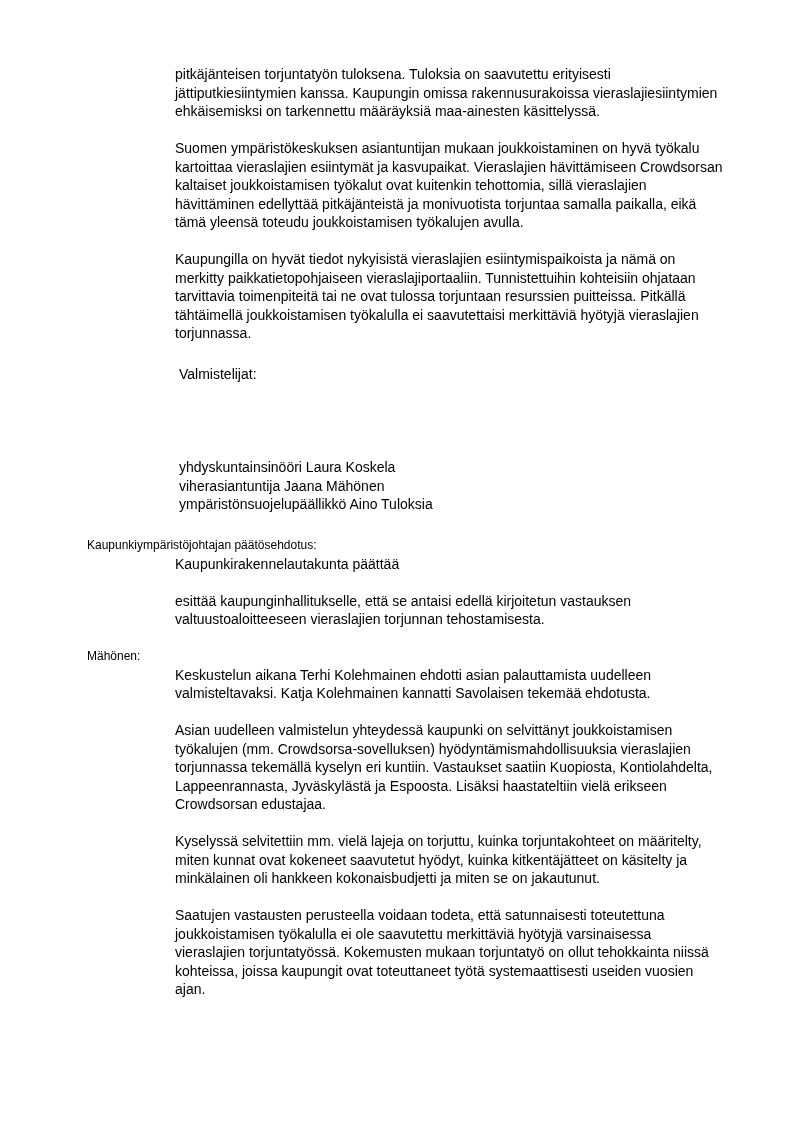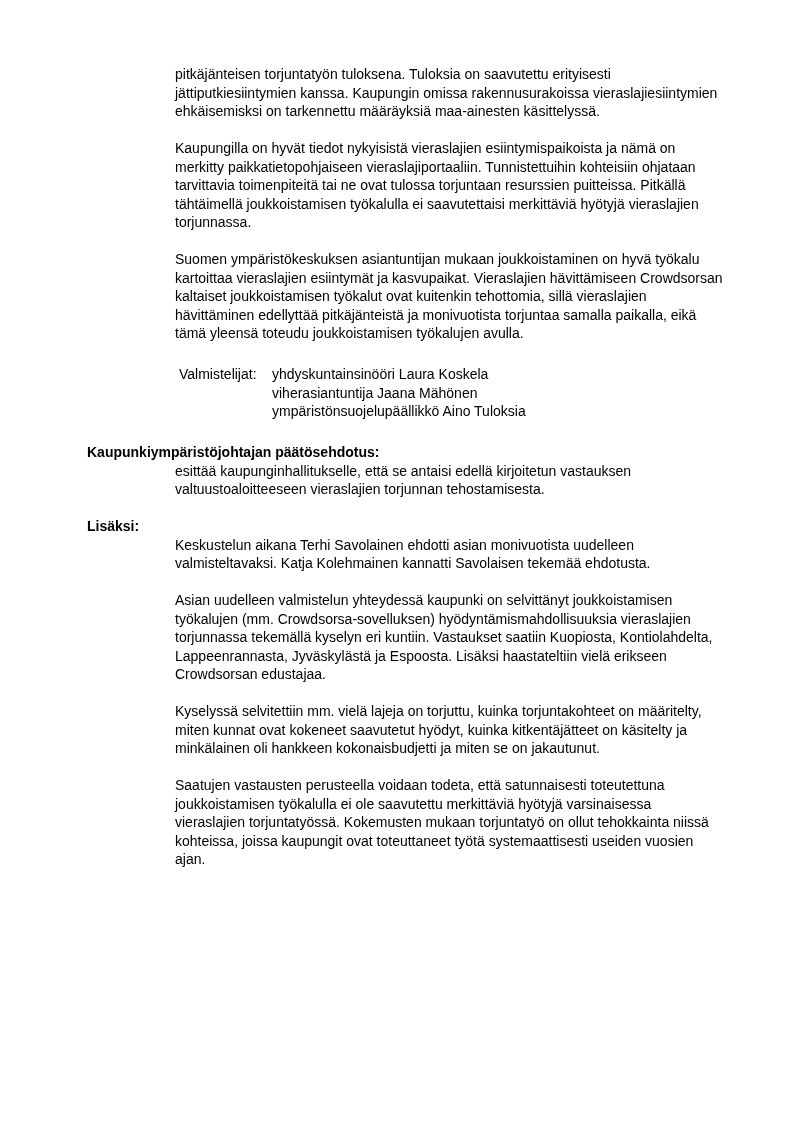--- a/index.html
+++ b/index.html
@@ -15,68 +15,69 @@
     line-height: 18.5px;
     padding: 53px 46px 0 75px;
     overflow: hidden;
   }
   .para {
     white-space: pre-line;
     margin: 0 0 18.5px 0;
   }
   .indented { margin-left: 88px; }
   .heading {
-    font-weight: 700;
-    font-size: 14px;
+    font-weight: 400;
+    font-size: 12px;
     line-height: 18.5px;
     margin: 0;
     white-space: pre-line;
   }
-  .preparers { display: flex; }
+  .preparers { display: flex; flex-direction: column; }
   .prep-label { flex: 0 0 85px; }
   .prep-names { white-space: pre-line; }
   .section-ref { margin-bottom: 37px; white-space: pre-line; }
 </style>
 </head>
 <body>
 
 <div class="page">
 
   <p class="para indented">pitkäjänteisen torjuntatyön tuloksena. Tuloksia on saavutettu erityisesti
 jättiputkiesiintymien kanssa. Kaupungin omissa rakennusurakoissa vieraslajiesiintymien
 ehkäisemisksi on tarkennettu määräyksiä maa-ainesten käsittelyssä.</p>
 
+  <p class="para indented">Suomen ympäristökeskuksen asiantuntijan mukaan joukkoistaminen on hyvä työkalu
+kartoittaa vieraslajien esiintymät ja kasvupaikat. Vieraslajien hävittämiseen Crowdsorsan
+kaltaiset joukkoistamisen työkalut ovat kuitenkin tehottomia, sillä vieraslajien
+hävittäminen edellyttää pitkäjänteistä ja monivuotista torjuntaa samalla paikalla, eikä
+tämä yleensä toteudu joukkoistamisen työkalujen avulla.</p>
+
   <p class="para indented">Kaupungilla on hyvät tiedot nykyisistä vieraslajien esiintymispaikoista ja nämä on
 merkitty paikkatietopohjaiseen vieraslajiportaaliin. Tunnistettuihin kohteisiin ohjataan
 tarvittavia toimenpiteitä tai ne ovat tulossa torjuntaan resurssien puitteissa. Pitkällä
 tähtäimellä joukkoistamisen työkalulla ei saavutettaisi merkittäviä hyötyjä vieraslajien
 torjunnassa.</p>
-
-  <p class="para indented">Suomen ympäristökeskuksen asiantuntijan mukaan joukkoistaminen on hyvä työkalu
-kartoittaa vieraslajien esiintymät ja kasvupaikat. Vieraslajien hävittämiseen Crowdsorsan
-kaltaiset joukkoistamisen työkalut ovat kuitenkin tehottomia, sillä vieraslajien
-hävittäminen edellyttää pitkäjänteistä ja monivuotista torjuntaa samalla paikalla, eikä
-tämä yleensä toteudu joukkoistamisen työkalujen avulla.</p>
 
   <div class="para indented preparers">
     <div class="prep-label">Valmistelijat:</div>
     <div class="prep-names">yhdyskuntainsinööri Laura Koskela
 viherasiantuntija Jaana Mähönen
 ympäristönsuojelupäällikkö Aino Tuloksia</div>
   </div>
 
   <div class="heading indented">Kaupunkiympäristöjohtajan päätösehdotus:</div>
 
+  <p class="para indented">Kaupunkirakennelautakunta päättää</p>
 
   <p class="para indented">esittää kaupunginhallitukselle, että se antaisi edellä kirjoitetun vastauksen
 valtuustoaloitteeseen vieraslajien torjunnan tehostamisesta.</p>
 
-  <div class="heading indented">Lisäksi:</div>
+  <div class="heading indented">Mähönen:</div>
 
-  <p class="para indented">Keskustelun aikana Terhi Savolainen ehdotti asian monivuotista uudelleen
+  <p class="para indented">Keskustelun aikana Terhi Kolehmainen ehdotti asian palauttamista uudelleen
 valmisteltavaksi. Katja Kolehmainen kannatti Savolaisen tekemää ehdotusta.</p>
 
 
 
   <p class="para indented">Asian uudelleen valmistelun yhteydessä kaupunki on selvittänyt joukkoistamisen
 työkalujen (mm. Crowdsorsa-sovelluksen) hyödyntämismahdollisuuksia vieraslajien
 torjunnassa tekemällä kyselyn eri kuntiin. Vastaukset saatiin Kuopiosta, Kontiolahdelta,
 Lappeenrannasta, Jyväskylästä ja Espoosta. Lisäksi haastateltiin vielä erikseen
 Crowdsorsan edustajaa.</p>
 

